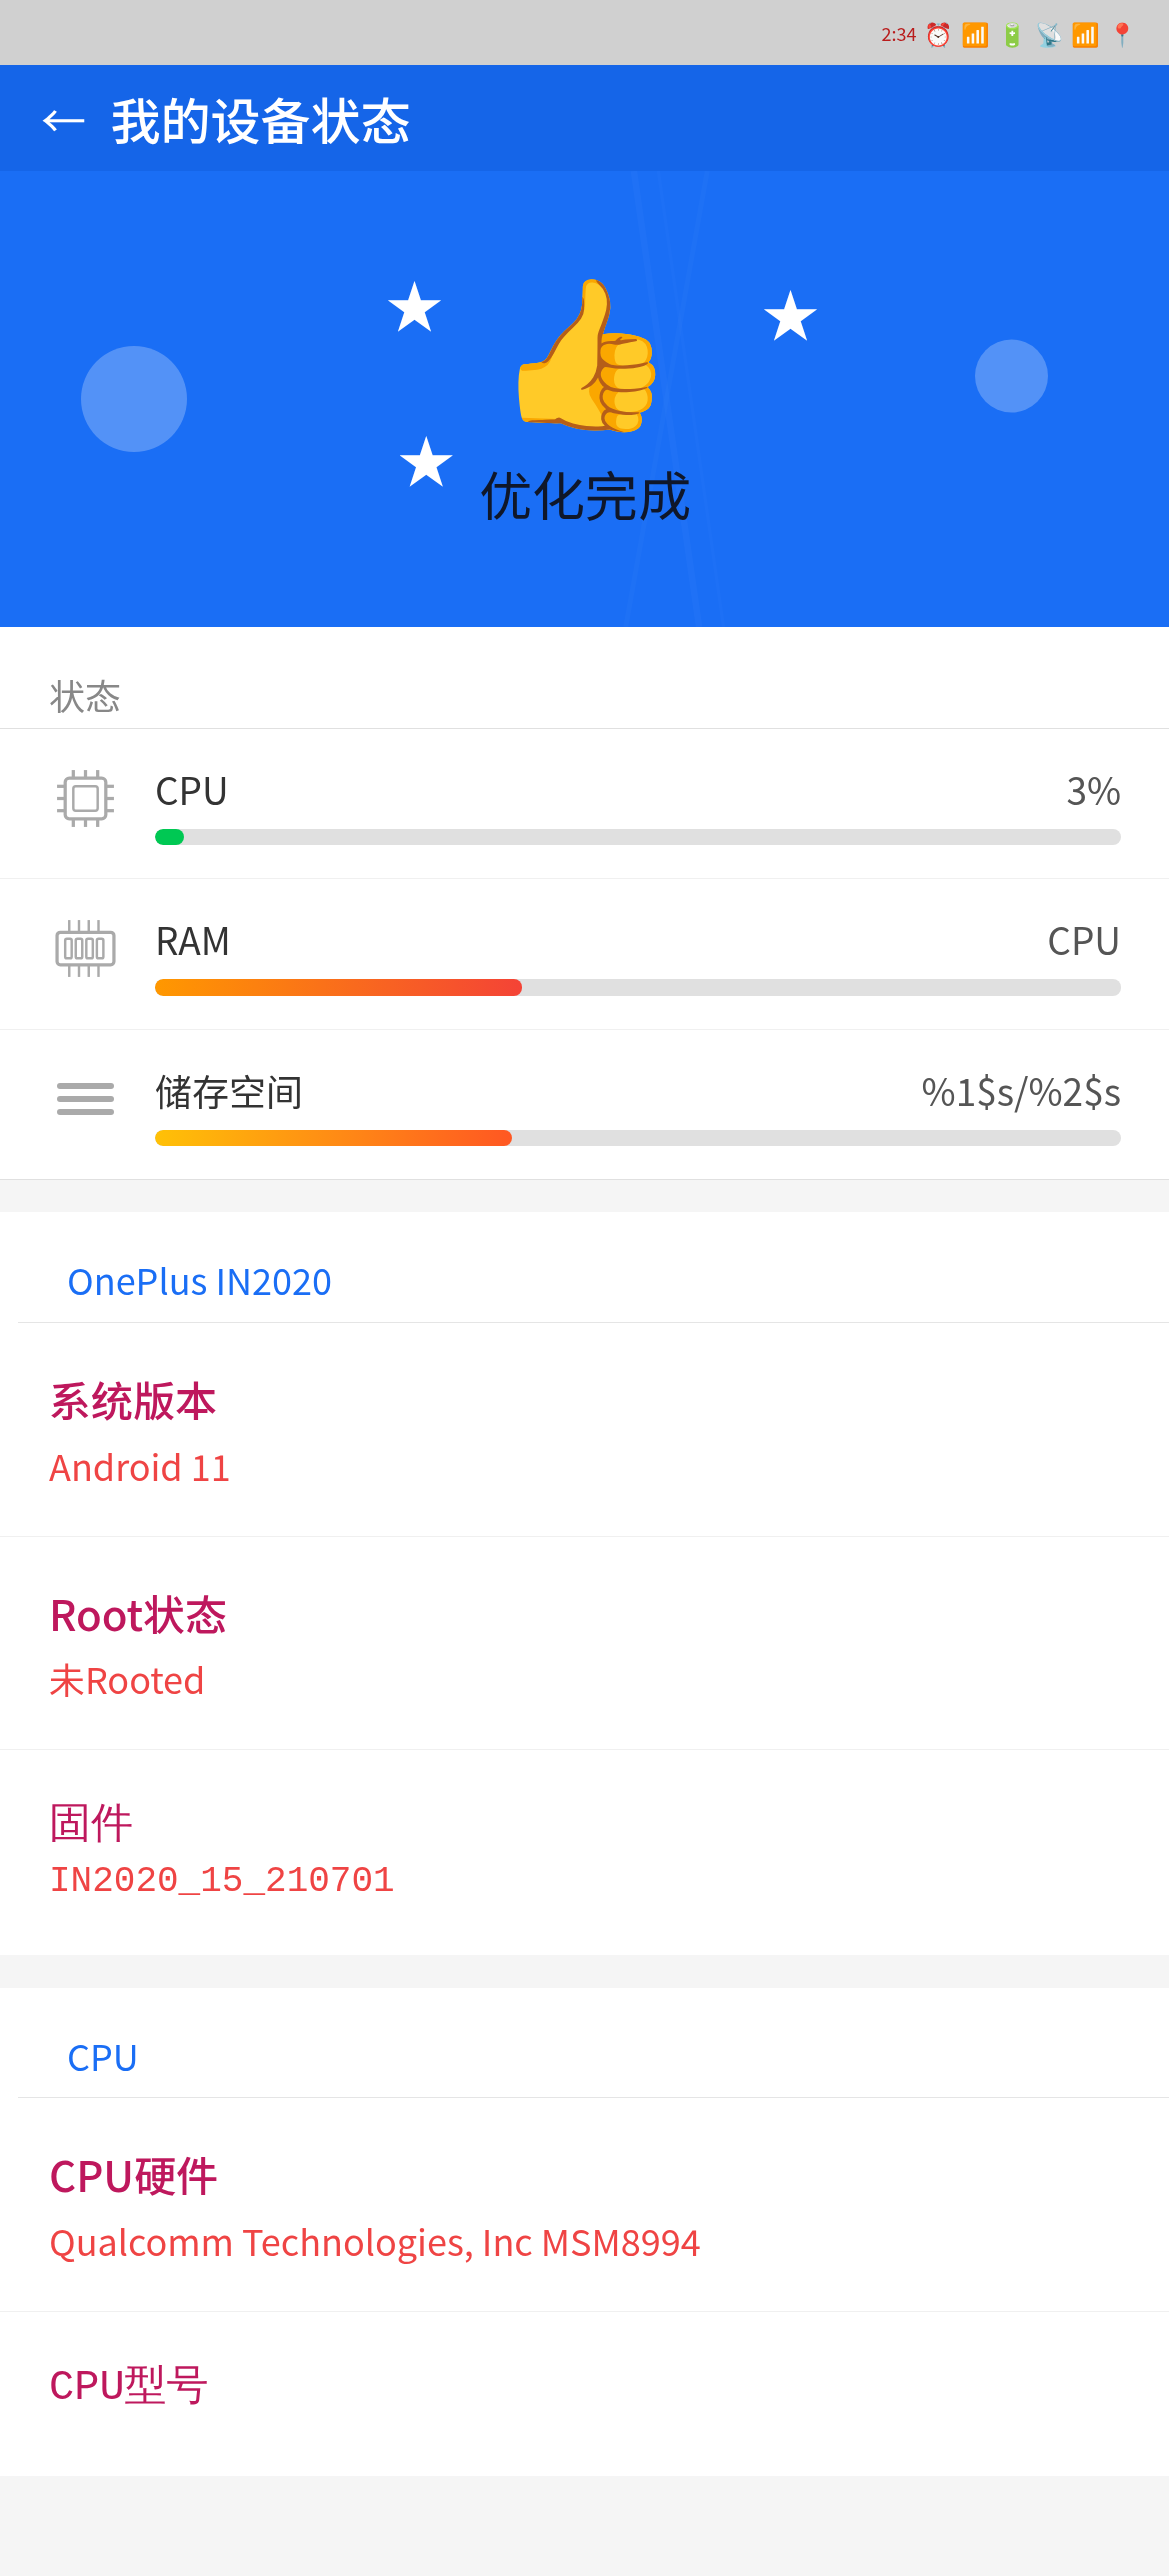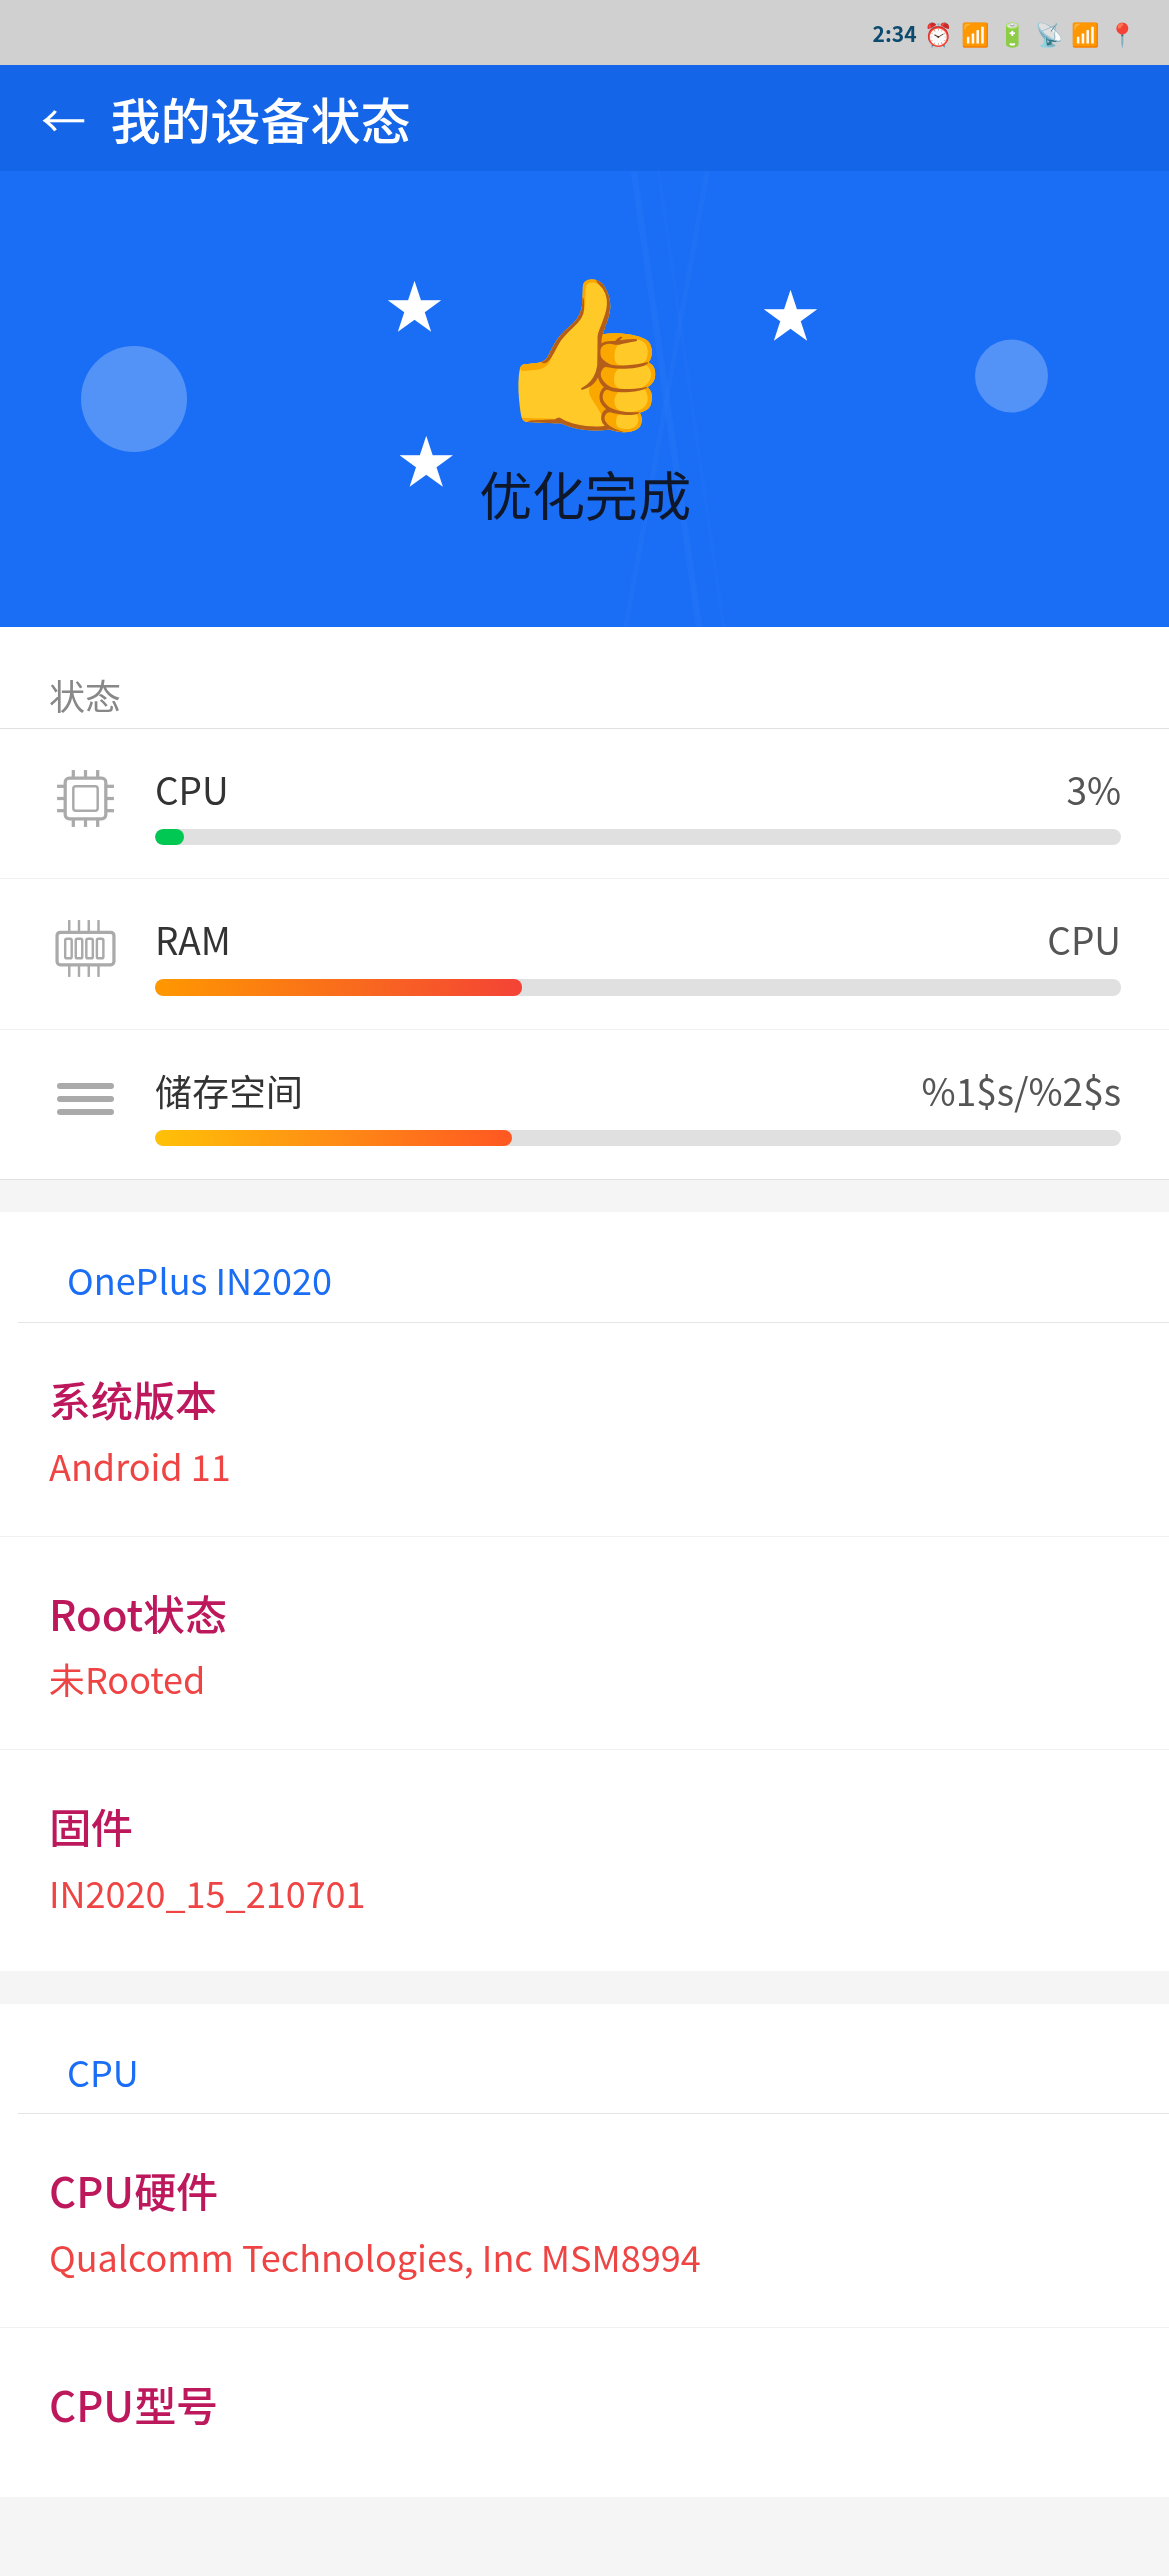--- a/index.html
+++ b/index.html
@@ -21,23 +21,22 @@
       justify-content: flex-end;
       padding-right: 33px;
       gap: 9.8px;
     }
     .status-bar-icons {
       display: flex;
       align-items: center;
       gap: 8.1px;
     }
     .status-bar-text {
-      font-size: 21px;
-      color: #0c4a6e;
-      font-weight: bold;
+      font-size: 18px;
+      color: #b91c1c;
     }
     .status-icon {
       font-size: 23px;
       color: #333;
     }
 
     
     .header {
       width: 100%;
       height: 106px;
@@ -229,20 +228,21 @@
       color: #1a6ef5;
       border-bottom: 0.8px solid #e5e5e5;
       margin-left: 18px;
     }
     .info-item {
       padding: 45px 49px;
       border-bottom: 0.8px solid #f0f0f0;
     }
     .info-item:last-child {
       border-bottom: none;
+      font-family: Liberation Mono, monospace;
     }
     .info-label {
       font-size: 42px;
       color: #be185d;
       font-weight: 500;
       margin-bottom: 9.8px;
     }
     .info-value {
       font-size: 36px;
       color: #ef4444;

